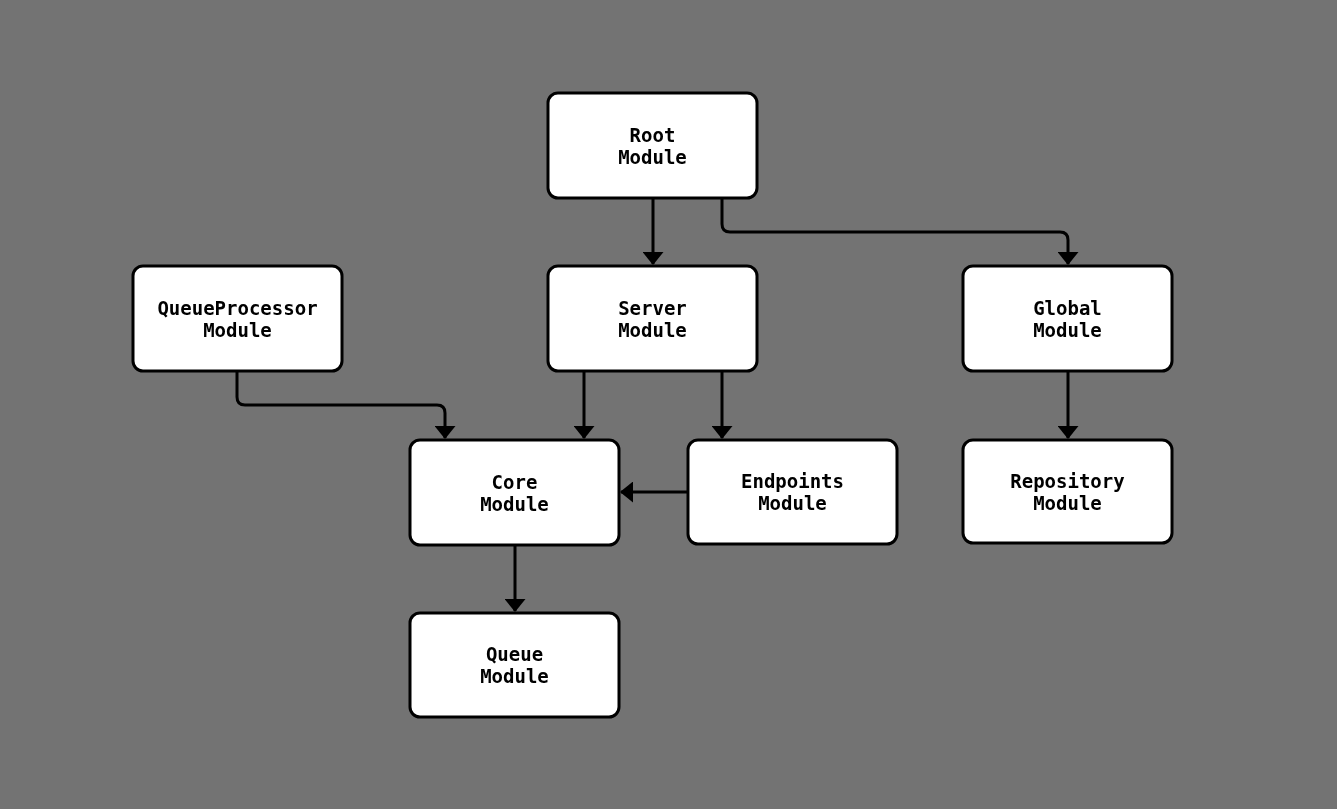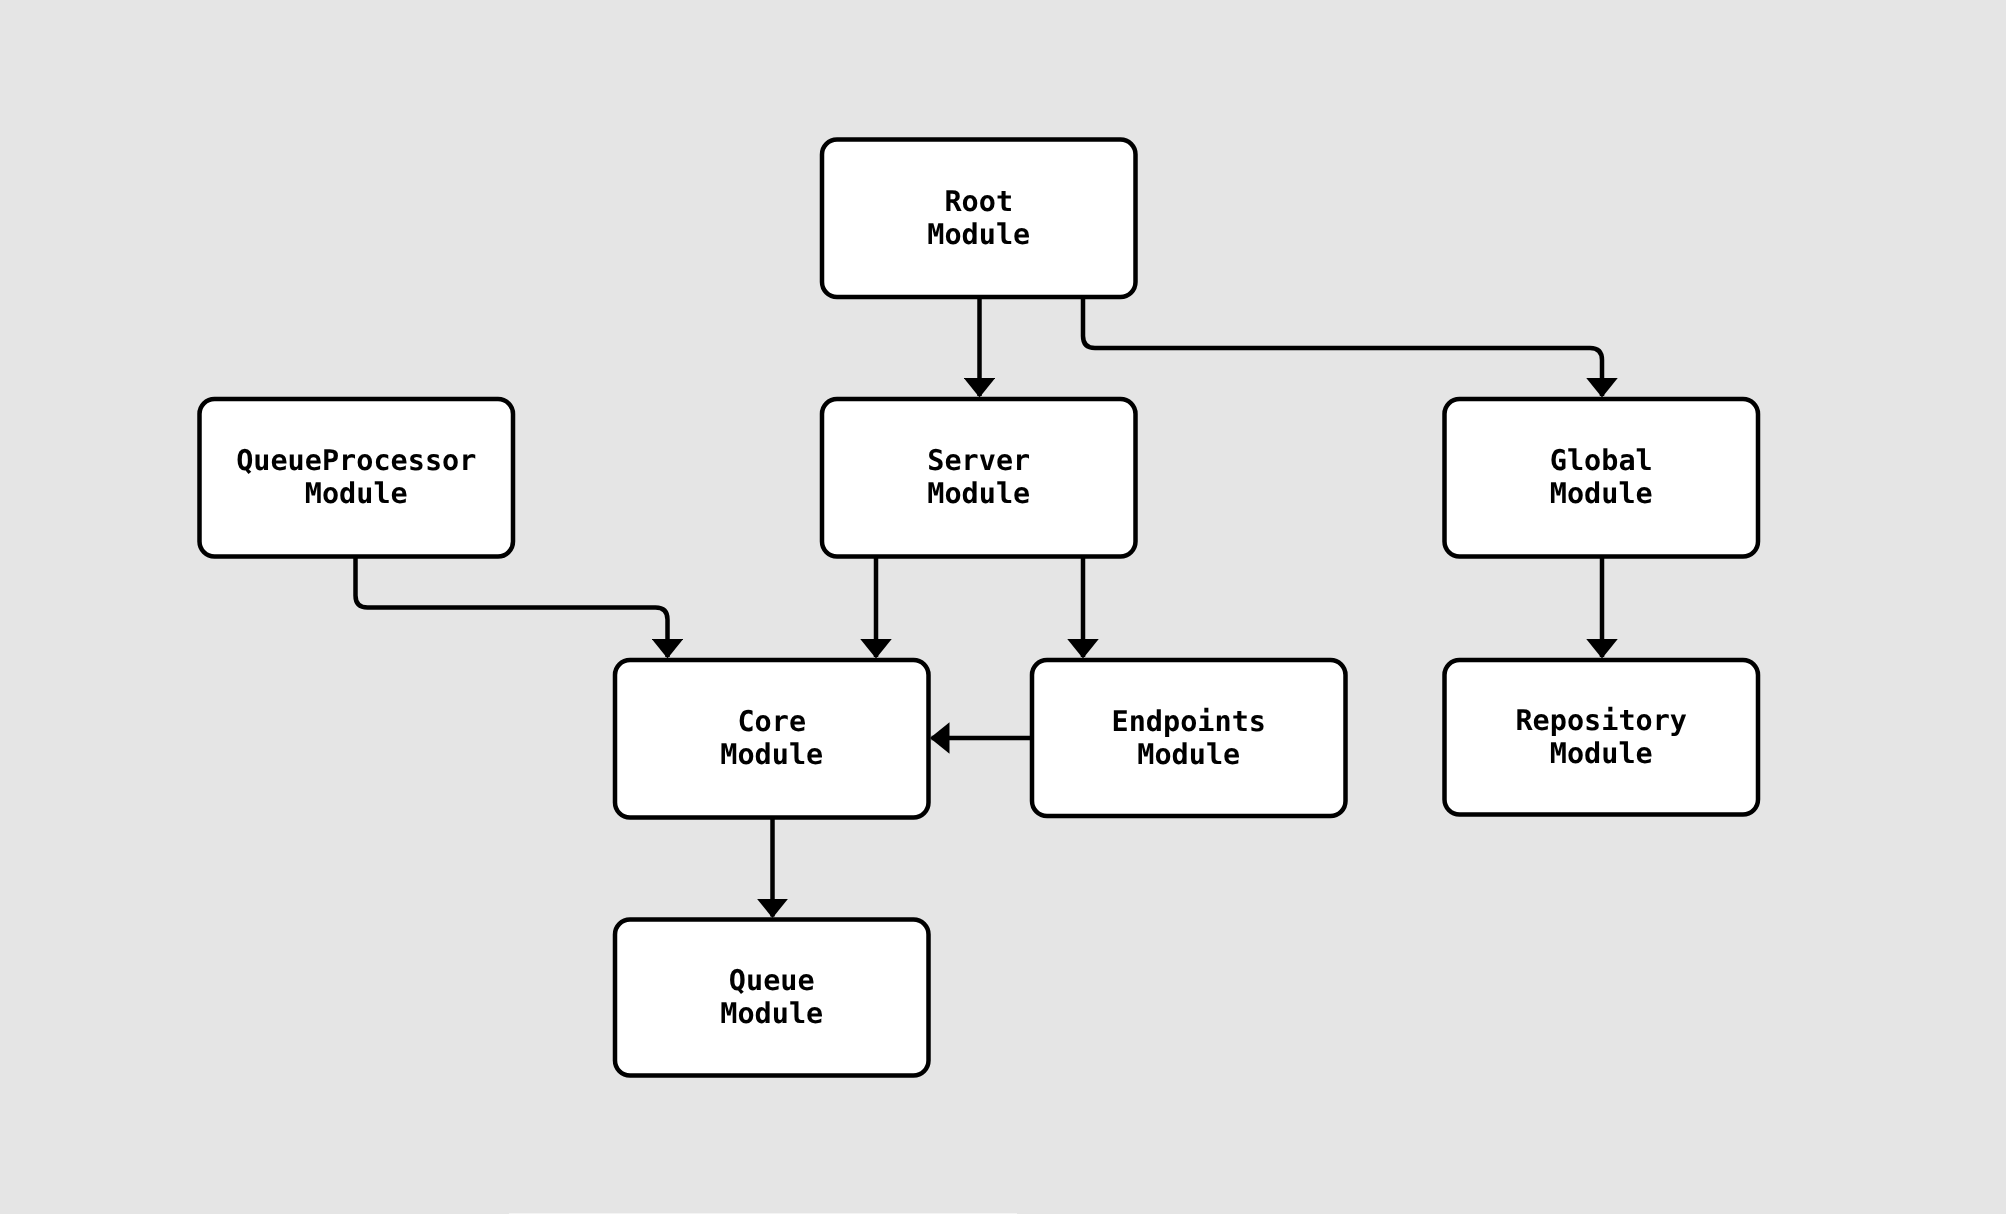--- a/index.html
+++ b/index.html
@@ -4,21 +4,21 @@
 <style>
   html, body {
     margin: 0;
     padding: 0;
     background: #ffffff;
   }
   .canvas {
     position: relative;
     width: 1337px;
     height: 809px;
-    background: #e5e5e5;
+    background: #737373;
     overflow: hidden;
     font-family: "DejaVu Sans Mono", "Liberation Mono", monospace;
   }
   svg text {
     font-family: "DejaVu Sans Mono", "Liberation Mono", monospace;
     font-weight: bold;
     font-size: 19px;
   }
 </style>
 </head>

